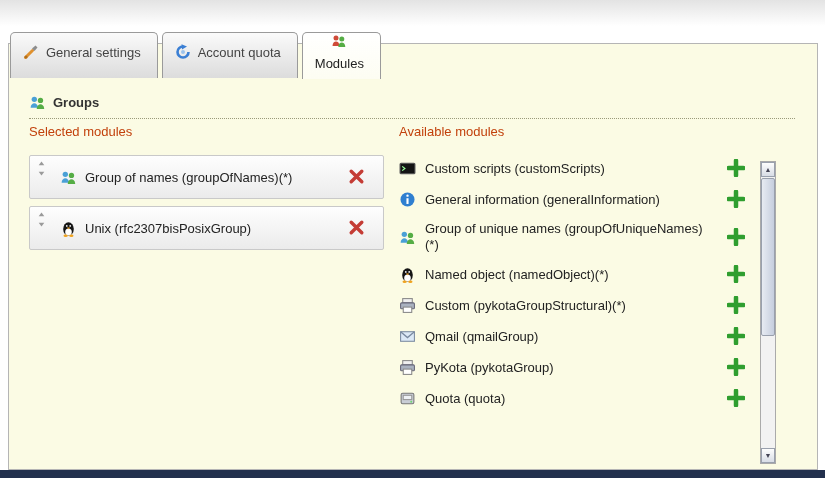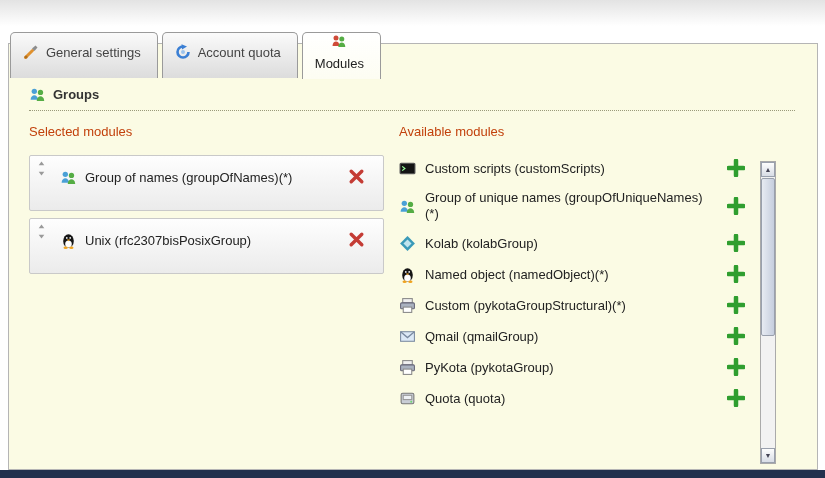--- a/index.html
+++ b/index.html
@@ -45,40 +45,40 @@
     background: #fbfbe4;
     border: 1px solid #b5b5b5;
     z-index: 1;
   }
   .footer-bar {
     position: absolute; left: 0; right: 0; bottom: 0; height: 8px;
     background: #22304d; z-index: 5;
   }
   
   .section-header {
-    position: absolute; left: 20px; right: 22px; top: 42px;
+    position: absolute; left: 20px; right: 22px; top: 50px;
     display: flex; align-items: center; gap: 7px;
     padding-bottom: 7px;
     border-bottom: 1px dotted #9a9a7a;
     font-weight: bold;
   }
   .section-header svg { width: 17px; height: 17px; }
   
   .col-heading { color: #c2410c; }
   .col-selected { position: absolute; left: 20px; top: 80px; width: 355px; }
   .col-available { position: absolute; left: 390px; top: 80px; width: 352px; }
   .col-selected .col-heading { margin-bottom: 16px; }
   .col-available .col-heading { margin-bottom: 14px; }
   
   .sel-item {
     position: relative;
     display: flex; align-items: center;
     border: 1px solid #c9c9c9; border-radius: 2px;
     background: linear-gradient(#fefefe, #ebebeb);
-    padding: 12px 10px 24px 30px;
+    padding: 12px 10px 12px 30px;
     margin-bottom: 7px;
     cursor: move;
   }
   .drag-handle {
     position: absolute; left: 7px; top: 5px;
     width: 9px; height: 15px; cursor: grab;
   }
   .sel-item .mod-icon { width: 17px; height: 17px; margin-right: 8px; }
   .sel-item .label { flex: 1; color: #222; }
   .delete-btn {
@@ -220,48 +220,49 @@
           <path d="M3 6 l2.5 2 L3 10" stroke="#9f9" stroke-width="1.2" fill="none"></path>
         </svg>
         <span class="label">Custom scripts (customScripts)</span>
         <button class="add-btn">
           <svg viewBox="0 0 16 16">
             <path d="M8 1.5 V14.5 M1.5 8 H14.5" stroke="#2f9e2f" stroke-width="4" stroke-linecap="round"></path>
           </svg>
         </button>
       </div>
 
+      <div class="avail-row">
+        <svg class="mod-icon" viewBox="0 0 16 16">
+          <circle cx="8" cy="8" r="6.6" fill="#2f7fd0"></circle>
+          <rect x="7" y="6.8" width="2" height="5.4" fill="#fff"></rect>
+          <circle cx="8" cy="4.4" r="1.1" fill="#fff"></circle>
+        </svg>
+        <span class="label">General information (generalInformation)</span>
+        <button class="add-btn">
+          <svg viewBox="0 0 16 16">
+            <path d="M8 1.5 V14.5 M1.5 8 H14.5" stroke="#2f9e2f" stroke-width="4" stroke-linecap="round"></path>
+          </svg>
+        </button>
+      </div>
 
       <div class="avail-row">
         <svg class="mod-icon" viewBox="0 0 16 16">
           <circle cx="5" cy="5" r="2.5" fill="#4aa0d6"></circle>
           <path d="M1.5 13c0-3 1.9-4.4 3.5-4.4S8.5 10 8.5 13z" fill="#4aa0d6"></path>
           <circle cx="10.8" cy="6" r="2.5" fill="#55ad45"></circle>
           <path d="M7.3 14c0-3 1.9-4.4 3.5-4.4S14.3 11 14.3 14z" fill="#55ad45"></path>
         </svg>
         <span class="label">Group of unique names (groupOfUniqueNames)(*)</span>
         <button class="add-btn">
           <svg viewBox="0 0 16 16">
             <path d="M8 1.5 V14.5 M1.5 8 H14.5" stroke="#2f9e2f" stroke-width="4" stroke-linecap="round"></path>
           </svg>
         </button>
       </div>
 
-      <div class="avail-row">
-        <svg class="mod-icon" viewBox="0 0 16 16">
-          <path d="M8 1 L15 8 L8 15 L1 8 Z" fill="#3a9ab8"></path>
-          <path d="M8 4.2 L11.8 8 L8 11.8 L4.2 8 Z" fill="#bfe4ee"></path>
-        </svg>
-        <span class="label">Kolab (kolabGroup)</span>
-        <button class="add-btn">
-          <svg viewBox="0 0 16 16">
-            <path d="M8 1.5 V14.5 M1.5 8 H14.5" stroke="#2f9e2f" stroke-width="4" stroke-linecap="round"></path>
-          </svg>
-        </button>
-      </div>
 
       <div class="avail-row">
         <svg class="mod-icon" viewBox="0 0 16 16">
           <ellipse cx="8" cy="8.5" rx="5" ry="6.3" fill="#151515"></ellipse>
           <ellipse cx="8" cy="11.3" rx="3.1" ry="3.4" fill="#ffffff"></ellipse>
           <circle cx="6.4" cy="5.6" r="0.8" fill="#fff"></circle>
           <circle cx="9.6" cy="5.6" r="0.8" fill="#fff"></circle>
           <path d="M6.4 7 L9.6 7 L8 8.8 Z" fill="#f0a31f"></path>
           <ellipse cx="5.3" cy="14.8" rx="2" ry="1.1" fill="#f0a31f"></ellipse>
           <ellipse cx="10.7" cy="14.8" rx="2" ry="1.1" fill="#f0a31f"></ellipse>

